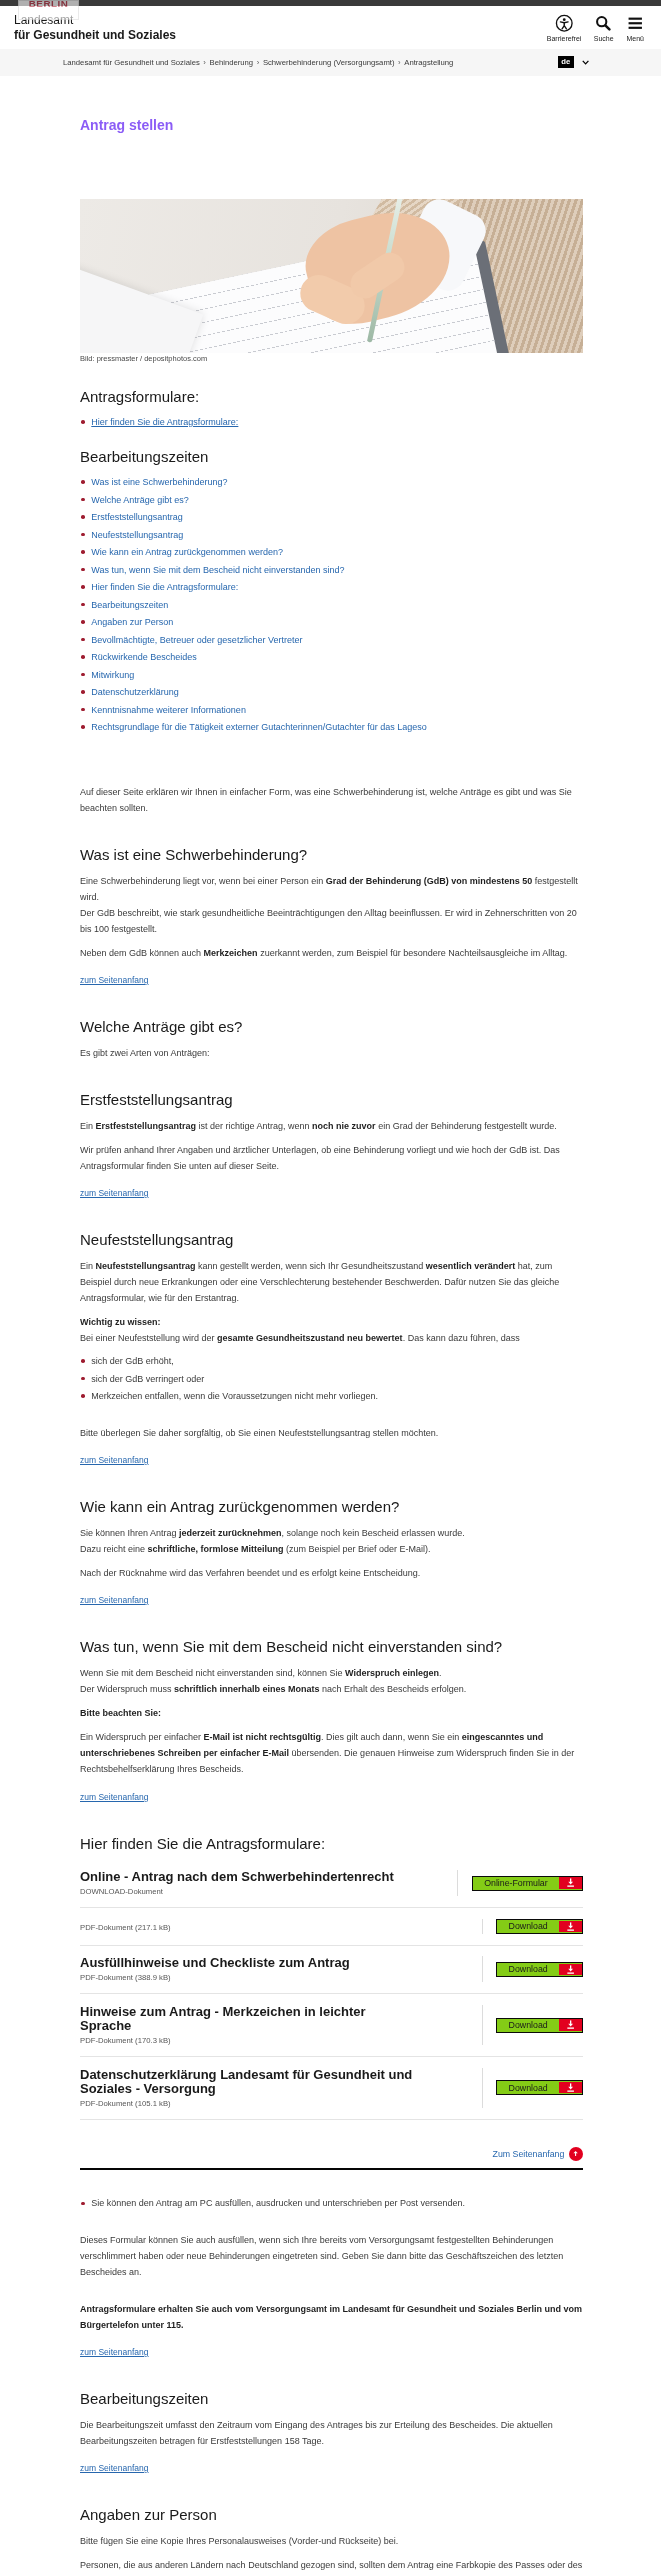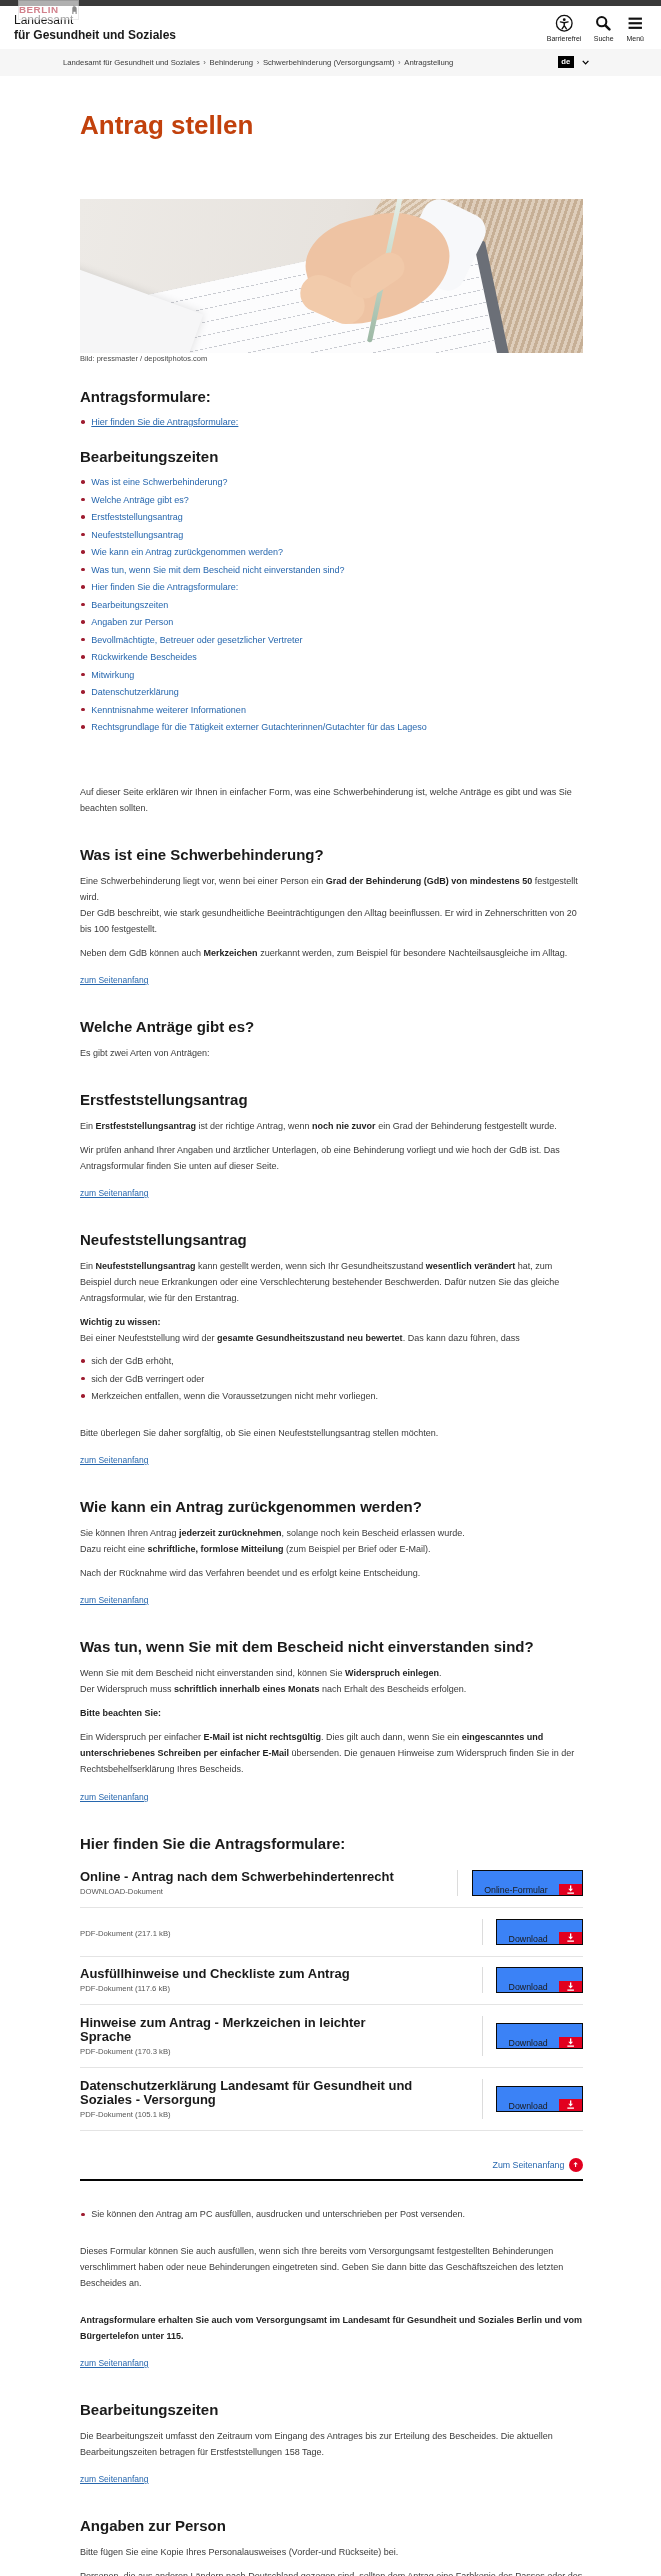--- a/index.html
+++ b/index.html
@@ -8,43 +8,43 @@
     width:662px; height:3091px; overflow:hidden; position:relative;
     font-family:"Liberation Sans","DejaVu Sans",sans-serif;
     background:#fff; color:#3a3a3a;
   }
   a { cursor:pointer; }
   
   .topbar { height:6.2px; background:#3a3a3a; }
   .berlin-logo {
     position:absolute; top:0; left:18px; width:61px; height:19.6px; background:#fff;
     border:0.5px solid #ddd; display:flex; align-items:center; justify-content:center;
-    gap:13px; opacity:.6; z-index:5;
+    gap:13px; opacity:.6; z-index:5;flex-direction:column;
   }
   .berlin-word { color:#b52f41; font-weight:bold; font-size:9.8px; letter-spacing:0.5px; }
   header { position:relative; height:43px; background:#fff; }
   .site-title { position:absolute; left:14px; top:7.2px; color:#1a1a1a; }
   .site-title .l1 { font-size:12px; font-weight:400; line-height:14.4px; }
   .site-title .l2 { font-size:12px; font-weight:700; line-height:15.5px; }
   .header-actions { position:absolute; right:17.5px; top:8.2px; display:flex; gap:12.4px; }
   .h-action { display:flex; flex-direction:column; align-items:center; gap:2.6px; cursor:pointer; }
   .h-action svg { display:block; }
   .h-action .lab { font-size:7px; color:#1a1a1a; }
   .crumb-bar {
     height:27px; background:#f6f6f6; display:flex; align-items:center; position:relative;
   }
   .crumbs { padding-left:63px; font-size:7.7px; color:#3a3a3a; }
   .crumbs a { color:#3a3a3a; text-decoration:none; }
   .crumb-sep { color:#555; padding:0 3.6px; }
   .lang { position:absolute; right:73px; top:6.7px; display:flex; align-items:center; gap:8px; }
   .lang-badge { background:#000; color:#fff; font-size:7.7px; font-weight:bold; padding:1.5px 3.6px 2.1px; }
   
   main { width:503px; margin-left:80px; }
-  h1 { font-size:26px; font-weight:700; color:#c2410c; margin-top:37px; line-height:24px; }
-  h2 { font-size:15px; font-weight:700; color:#1a1a1a; margin-top:30px; line-height:18.5px; }
+  h1 { font-size:14px; font-weight:700; color:#8b5cf6; margin-top:37px; line-height:24px; }
+  h2 { font-size:15px; font-weight:400; color:#1a1a1a; margin-top:30px; line-height:18.5px; }
   h2.tight  { margin-top:25px; }
   h2.tight2 { margin-top:18.5px; }
   p  { font-size:9px; line-height:16px; margin-top:8.2px; color:#3a3a3a; }
   p strong, li strong { color:#1f1f1f;margin-top:19px; }
   p.intro { margin-top:49px; }
   p.gap-lg { margin-top:20.6px; }
   .inline-link { color:#2767ae; text-decoration:underline; font-size:9px; }
   .toc-link { color:#2767ae; text-decoration:none; font-size:9px; }
   .top-link-wrap { margin-top:11.3px; }
   .top-link { color:#2767ae; text-decoration:underline; font-size:8.5px; }
@@ -88,22 +88,22 @@
   .caption { margin-top:1px; font-size:7.5px; color:#4a4a4a; }
   
   .dl-list { margin-top:6.2px; }
   .dl-row { display:flex; justify-content:space-between; align-items:center;
     padding:10.8px 0; border-bottom:0.5px solid #e4e4e4; }
   .dl-text { width:340px; }
   .dl-title { font-size:13px; font-weight:700; color:#1a1a1a; line-height:14px; }
   .dl-meta { font-size:7.7px; color:#565656; margin-top:3.1px; }
   .dl-btn-cell { display:flex; align-items:center; border-left:0.5px solid #dcdcdc;
     padding-left:13.4px; margin-left:13.4px; align-self:stretch; }
-  .dl-btn { display:inline-flex; align-items:flex-end; border:1px solid #0a0a0a;
-    background:#3b82f6; padding:0; cursor:pointer; height:26px;
+  .dl-btn { display:inline-flex; align-items:center; border:1px solid #0a0a0a;
+    background:#84cc16; padding:0; cursor:pointer; height:15px;
     font-family:"Liberation Sans","DejaVu Sans",sans-serif; }
   .dl-btn-label { display:flex; align-items:center; padding:0 11.3px; font-size:8.8px; color:#1a1a1a; }
   .dl-btn-red { width:23px; display:flex; align-items:center; justify-content:center; background:#e2001f; }
   .dl-jump { display:flex; justify-content:flex-end; align-items:center; gap:4.6px; margin-top:27px; }
   .dl-jump a { color:#2767ae; font-size:8.8px; text-decoration:none; }
   .up-circle { width:14px; height:14px; border-radius:50%; background:#e2001f;
     display:flex; align-items:center; justify-content:center; }
   .black-rule { height:2.6px; background:#050505; margin-top:7.2px; }
 </style>
 </head>
@@ -273,21 +273,21 @@
                 <rect x="5" y="18" width="14" height="2.8" fill="#fff"></rect>
               </svg>
             </span>
           </button>
         </div>
       </div>
 
       <div class="dl-row">
         <div class="dl-text">
           <div class="dl-title">Ausfüllhinweise und Checkliste zum Antrag</div>
-          <div class="dl-meta">PDF-Dokument (117.6 kB)</div>
+          <div class="dl-meta">PDF-Dokument (388.9 kB)</div>
         </div>
         <div class="dl-btn-cell">
           <button class="dl-btn">
             <span class="dl-btn-label">Download</span>
             <span class="dl-btn-red">
               <svg width="11.3" height="11.3" viewBox="0 0 24 24">
                 <rect x="10.6" y="3" width="2.8" height="7.5" fill="#fff"></rect>
                 <polygon points="7,10 17,10 12,16" fill="#fff"></polygon>
                 <rect x="5" y="18" width="14" height="2.8" fill="#fff"></rect>
               </svg>

